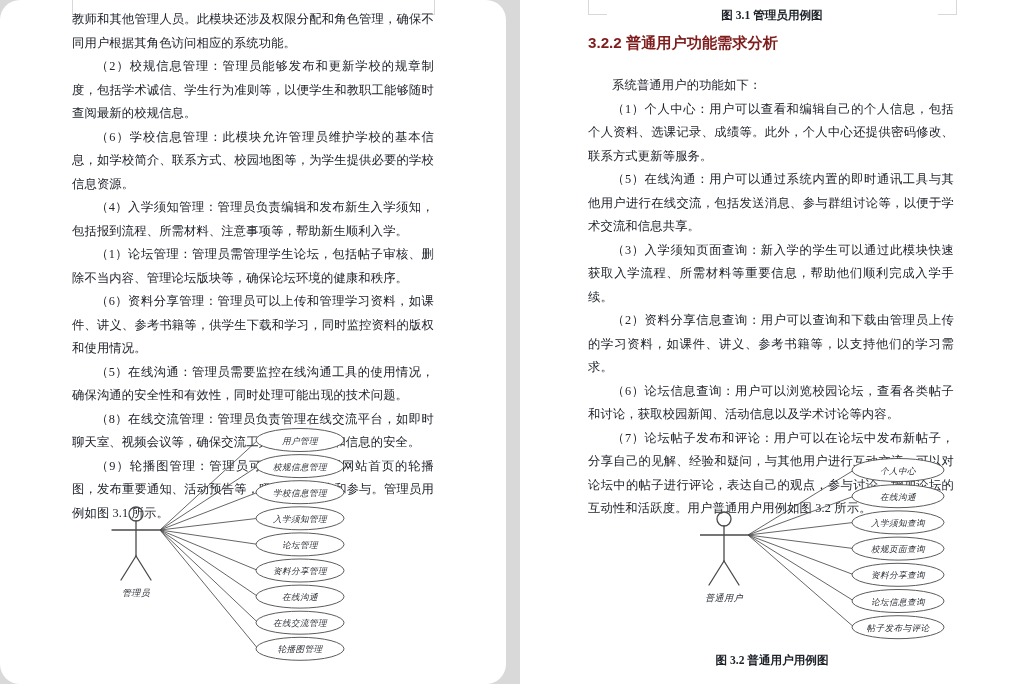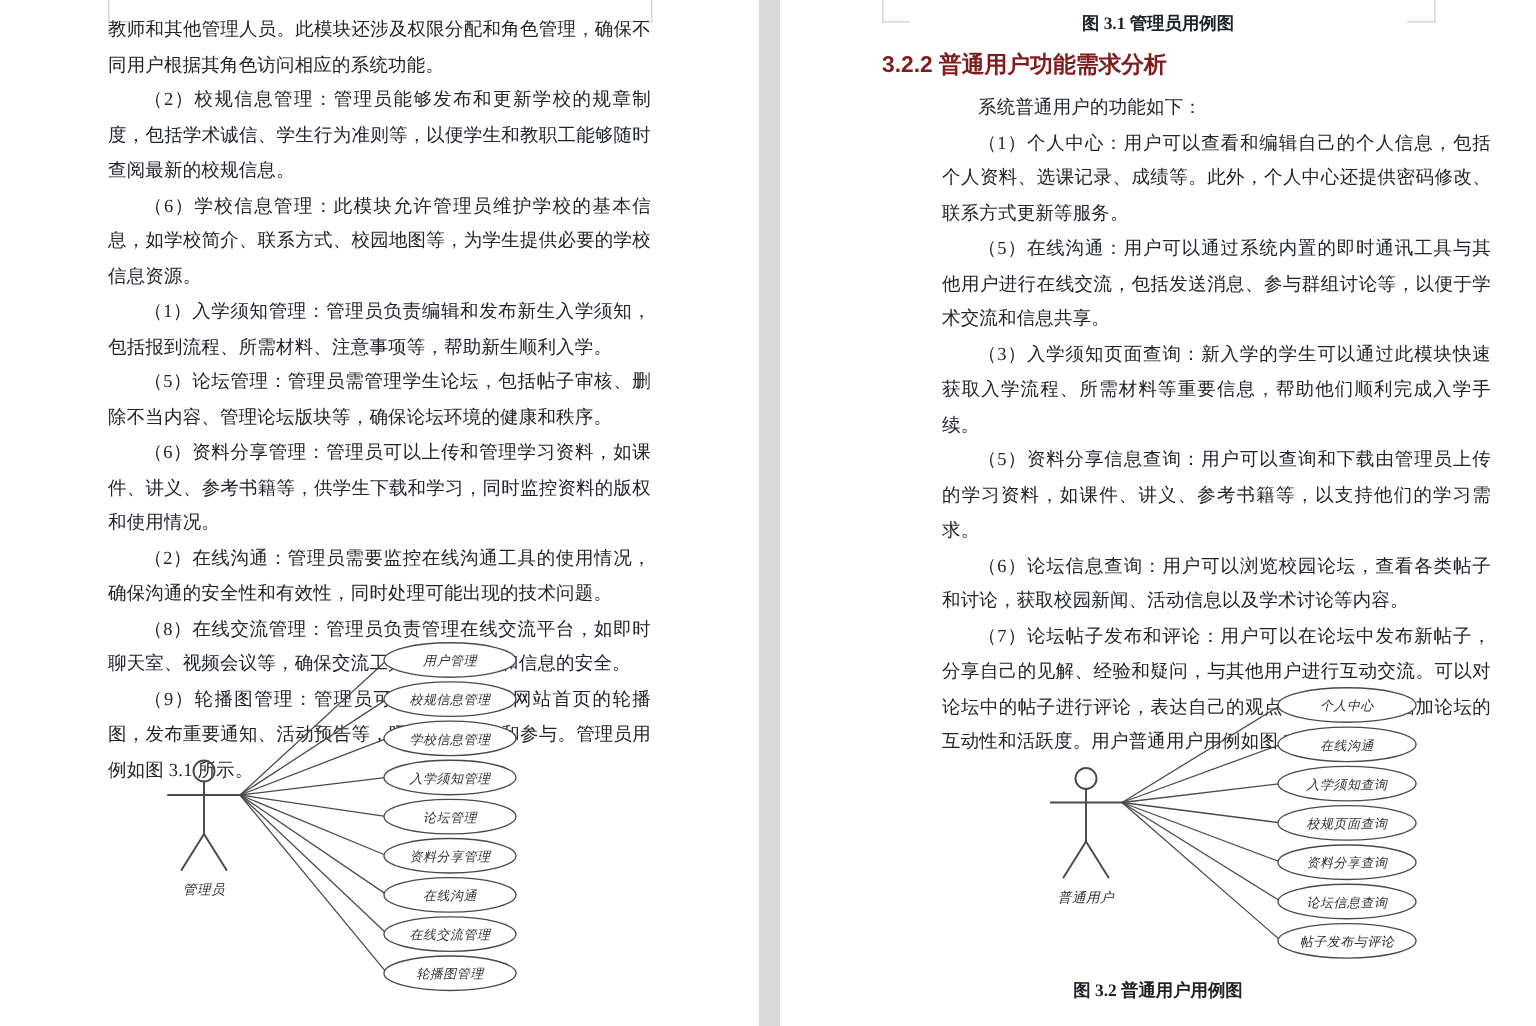--- a/index.html
+++ b/index.html
@@ -21,21 +21,21 @@
     background: #d9d9d9;
     overflow: hidden;
   }
   .page {
     position: absolute;
     top: 0;
     height: 684px;
     background: #ffffff;
     box-sizing: border-box;
   }
-  #page-left  { left: 0px;   width: 506px; }
+  #page-left  { left: 0px;   width: 506px; border-radius: 20px; }
   #page-right { left: 520px; width: 504px; }
 
   
   .corner {
     position: absolute;
     width: 18px;
     height: 14px;
     pointer-events: none;
   }
   .corner.tl { border-left: 1px solid #d8d8d8; border-bottom: 1px solid #d8d8d8; }
@@ -108,24 +108,24 @@
 <div id="viewport">
 
   <div class="page" id="page-left">
     <div class="corner tl" style="left:72px; top:0px;"></div>
     <div class="corner tr" style="left:416px; top:0px;"></div>
 
     <div class="textcol" id="left-text" style="left:72px; top:8px; width:362px;">
         <p class="">教师和其他管理人员。此模块还涉及权限分配和角色管理，确保不同用户根据其角色访问相应的系统功能。</p>
         <p class="ind">（2）校规信息管理：管理员能够发布和更新学校的规章制度，包括学术诚信、学生行为准则等，以便学生和教职工能够随时查阅最新的校规信息。</p>
         <p class="ind">（6）学校信息管理：此模块允许管理员维护学校的基本信息，如学校简介、联系方式、校园地图等，为学生提供必要的学校信息资源。</p>
-        <p class="ind">（1）入学须知管理：管理员负责编辑和发布新生入学须知，包括报到流程、所需材料、注意事项等，帮助新生顺利入学。</p>
-        <p class="ind">（5）论坛管理：管理员需管理学生论坛，包括帖子审核、删除不当内容、管理论坛版块等，确保论坛环境的健康和秩序。</p>
+        <p class="ind">（4）入学须知管理：管理员负责编辑和发布新生入学须知，包括报到流程、所需材料、注意事项等，帮助新生顺利入学。</p>
+        <p class="ind">（1）论坛管理：管理员需管理学生论坛，包括帖子审核、删除不当内容、管理论坛版块等，确保论坛环境的健康和秩序。</p>
         <p class="ind">（6）资料分享管理：管理员可以上传和管理学习资料，如课件、讲义、参考书籍等，供学生下载和学习，同时监控资料的版权和使用情况。</p>
-        <p class="ind">（2）在线沟通：管理员需要监控在线沟通工具的使用情况，确保沟通的安全性和有效性，同时处理可能出现的技术问题。</p>
+        <p class="ind">（5）在线沟通：管理员需要监控在线沟通工具的使用情况，确保沟通的安全性和有效性，同时处理可能出现的技术问题。</p>
         <p class="ind">（8）在线交流管理：管理员负责管理在线交流平台，如即时聊天室、视频会议等，确保交流工具的正常运行和信息的安全。</p>
         <p class="ind">（9）轮播图管理：管理员可以更新和管理网站首页的轮播图，发布重要通知、活动预告等，吸引用户关注和参与。管理员用例如图 3.1 所示。</p>
       </div>
 
     <div class="diagram" id="diagram-admin" style="left:108px; top:424px;">
         <svg width="250" height="240" viewBox="0 0 250 240">
           <line x1="52" y1="106" x2="150" y2="16" class="uc-line"></line>
           <line x1="52" y1="106" x2="150" y2="42.1" class="uc-line"></line>
           <line x1="52" y1="106" x2="150" y2="68.2" class="uc-line"></line>
           <line x1="52" y1="106" x2="150" y2="94.30000000000001" class="uc-line"></line>
@@ -183,26 +183,26 @@
   </div>
 
   <div class="page" id="page-right">
     <div class="corner tl" style="left:68px; top:0px;"></div>
     <div class="corner tr" style="left:418px; top:0px;"></div>
 
     <div class="caption" id="cap-top" style="left:0px; top:8px; width:504px; text-align:center;">图 3.1 管理员用例图</div>
 
     <div class="heading" id="rheading" style="left:68px; top:33px;">3.2.2 普通用户功能需求分析</div>
 
-    <div class="textcol" id="right-text" style="left:68px; top:60px; width:366px;margin-left:40px;">
+    <div class="textcol" id="right-text" style="left:68px; top:74px; width:366px;">
         <p class="ind">系统普通用户的功能如下：</p>
         <p class="ind">（1）个人中心：用户可以查看和编辑自己的个人信息，包括个人资料、选课记录、成绩等。此外，个人中心还提供密码修改、联系方式更新等服务。</p>
         <p class="ind">（5）在线沟通：用户可以通过系统内置的即时通讯工具与其他用户进行在线交流，包括发送消息、参与群组讨论等，以便于学术交流和信息共享。</p>
         <p class="ind">（3）入学须知页面查询：新入学的学生可以通过此模块快速获取入学流程、所需材料等重要信息，帮助他们顺利完成入学手续。</p>
-        <p class="ind">（5）资料分享信息查询：用户可以查询和下载由管理员上传的学习资料，如课件、讲义、参考书籍等，以支持他们的学习需求。</p>
+        <p class="ind">（2）资料分享信息查询：用户可以查询和下载由管理员上传的学习资料，如课件、讲义、参考书籍等，以支持他们的学习需求。</p>
         <p class="ind">（6）论坛信息查询：用户可以浏览校园论坛，查看各类帖子和讨论，获取校园新闻、活动信息以及学术讨论等内容。</p>
         <p class="ind">（7）论坛帖子发布和评论：用户可以在论坛中发布新帖子，分享自己的见解、经验和疑问，与其他用户进行互动交流。可以对论坛中的帖子进行评论，表达自己的观点，参与讨论，增加论坛的互动性和活跃度。用户普通用户用例如图 3.2 所示。</p>
       </div>
 
     <div class="diagram" id="diagram-user" style="left:180px; top:450px;">
         <svg width="260" height="215" viewBox="0 0 260 215">
           <line x1="48" y1="85" x2="154" y2="20" class="uc-line"></line>
           <line x1="48" y1="85" x2="154" y2="46.2" class="uc-line"></line>
           <line x1="48" y1="85" x2="154" y2="72.4" class="uc-line"></line>
           <line x1="48" y1="85" x2="154" y2="98.6" class="uc-line"></line>

